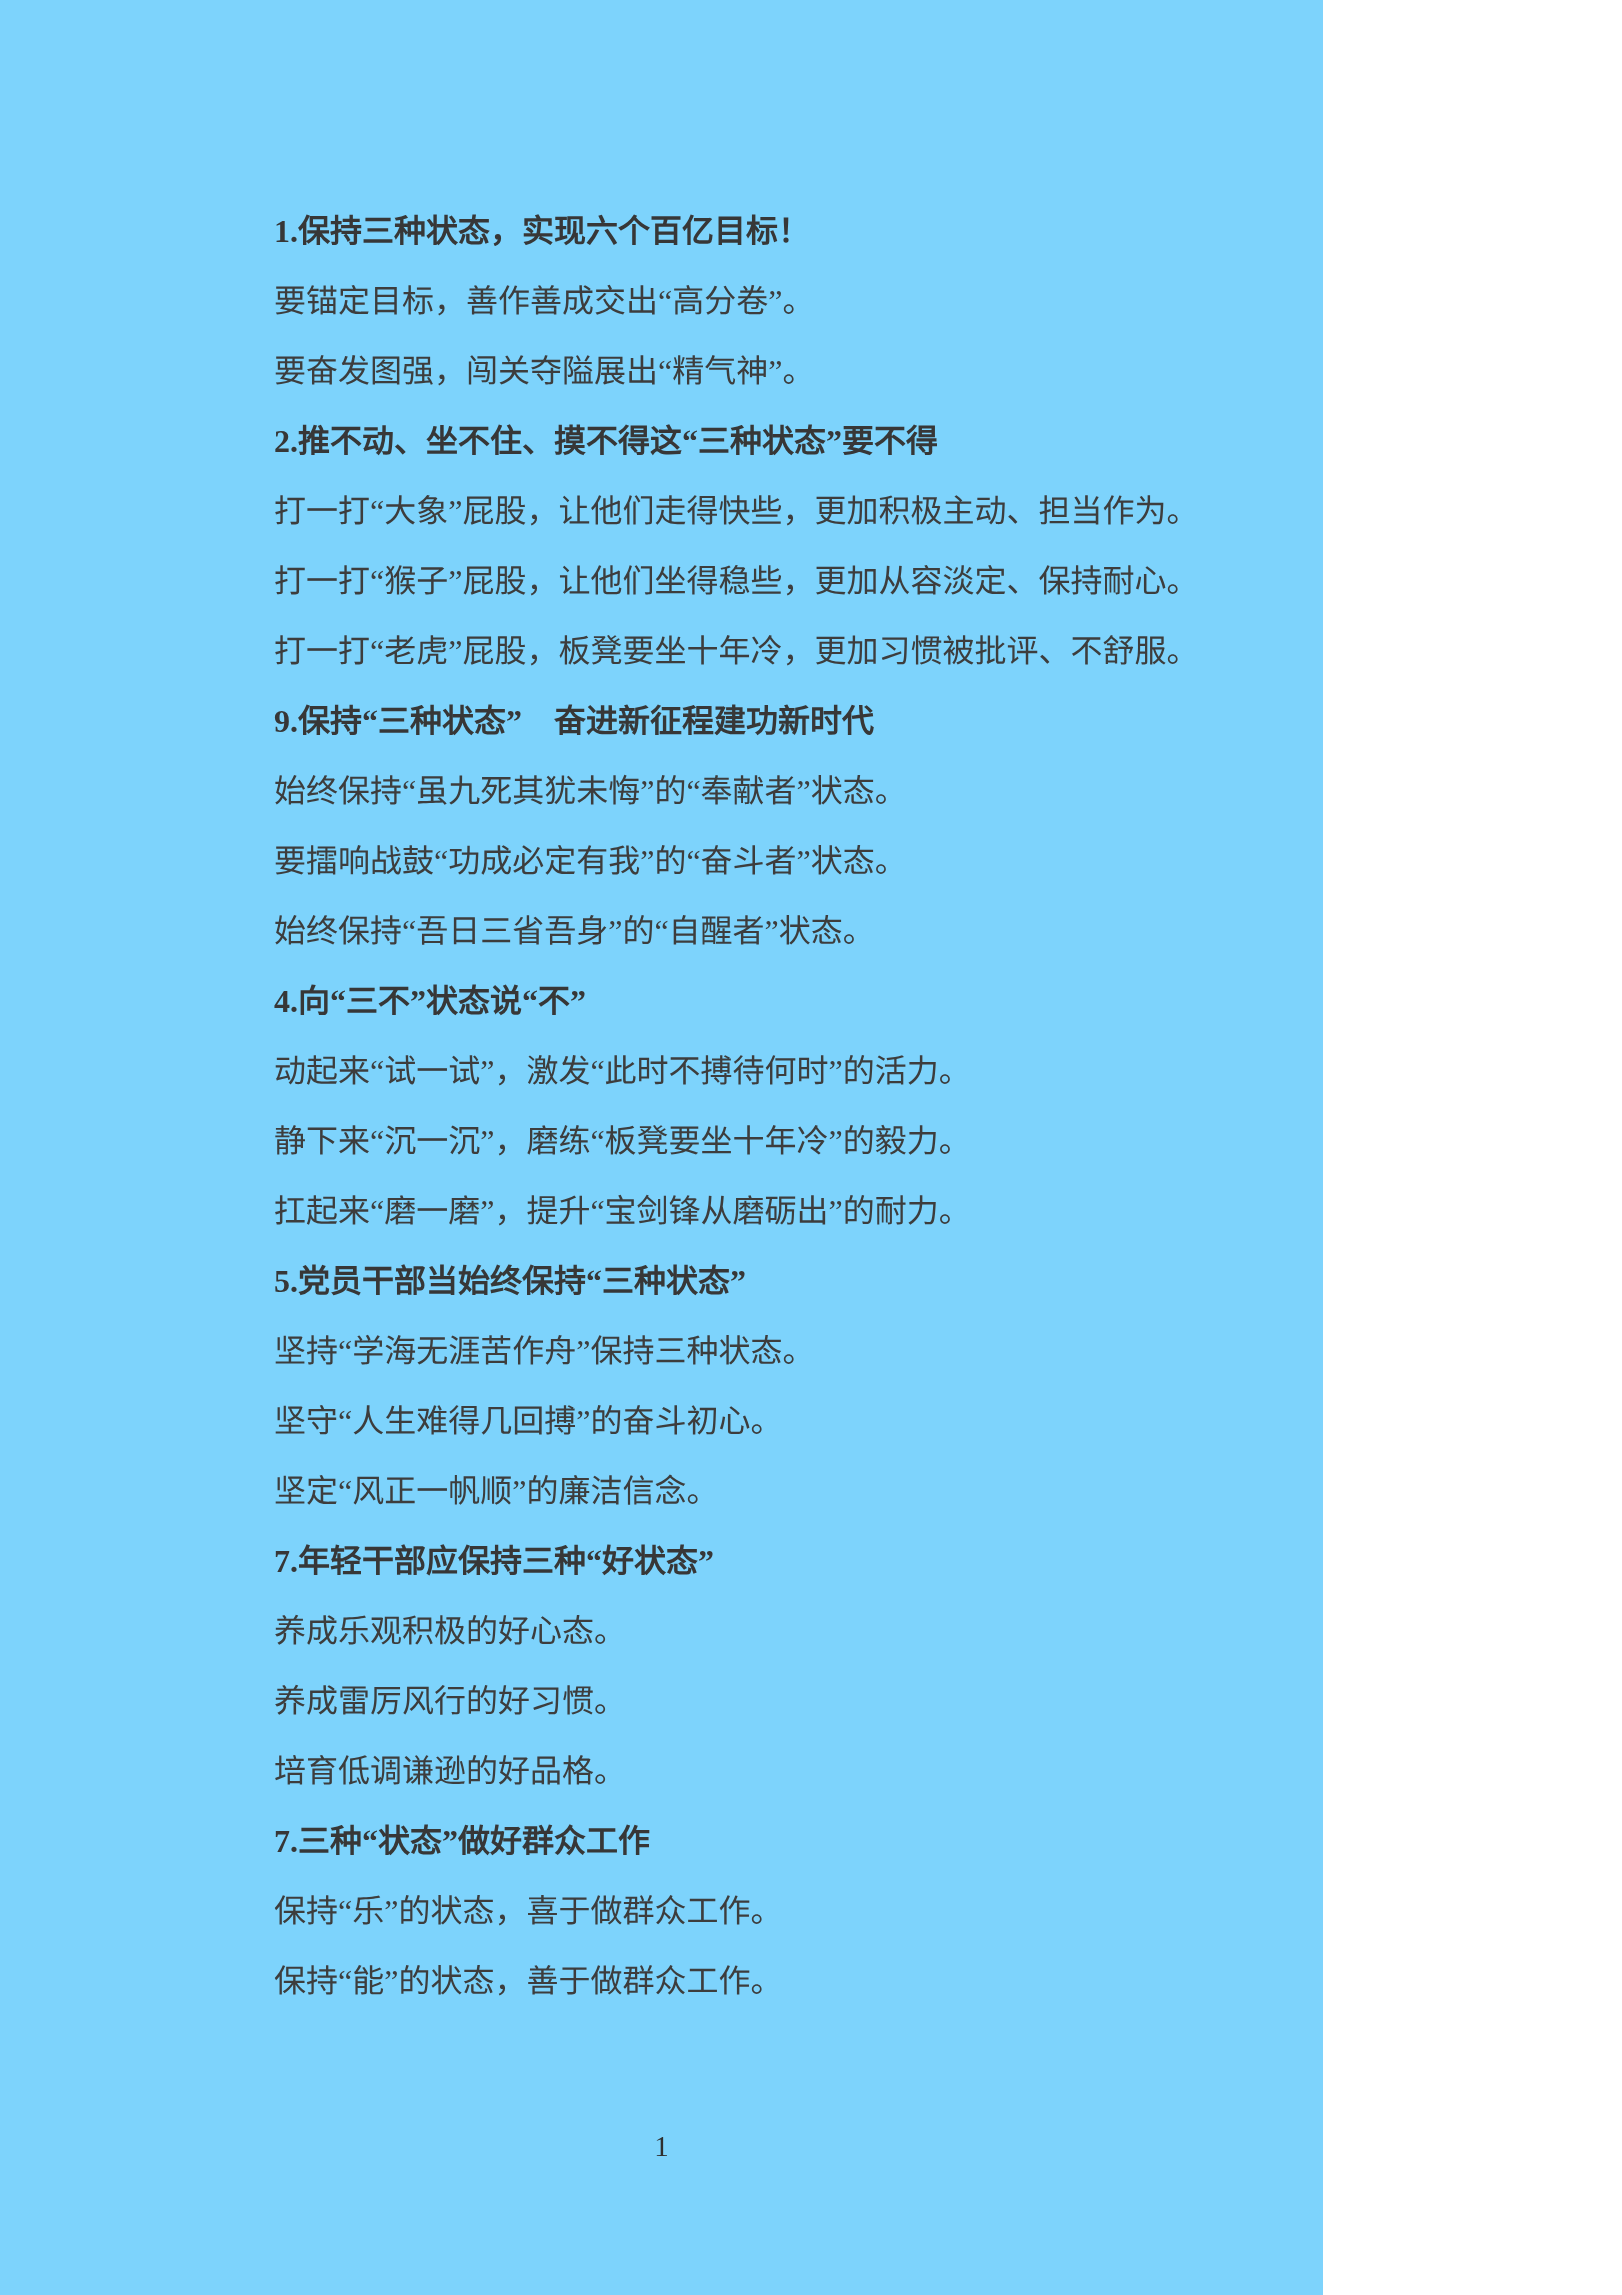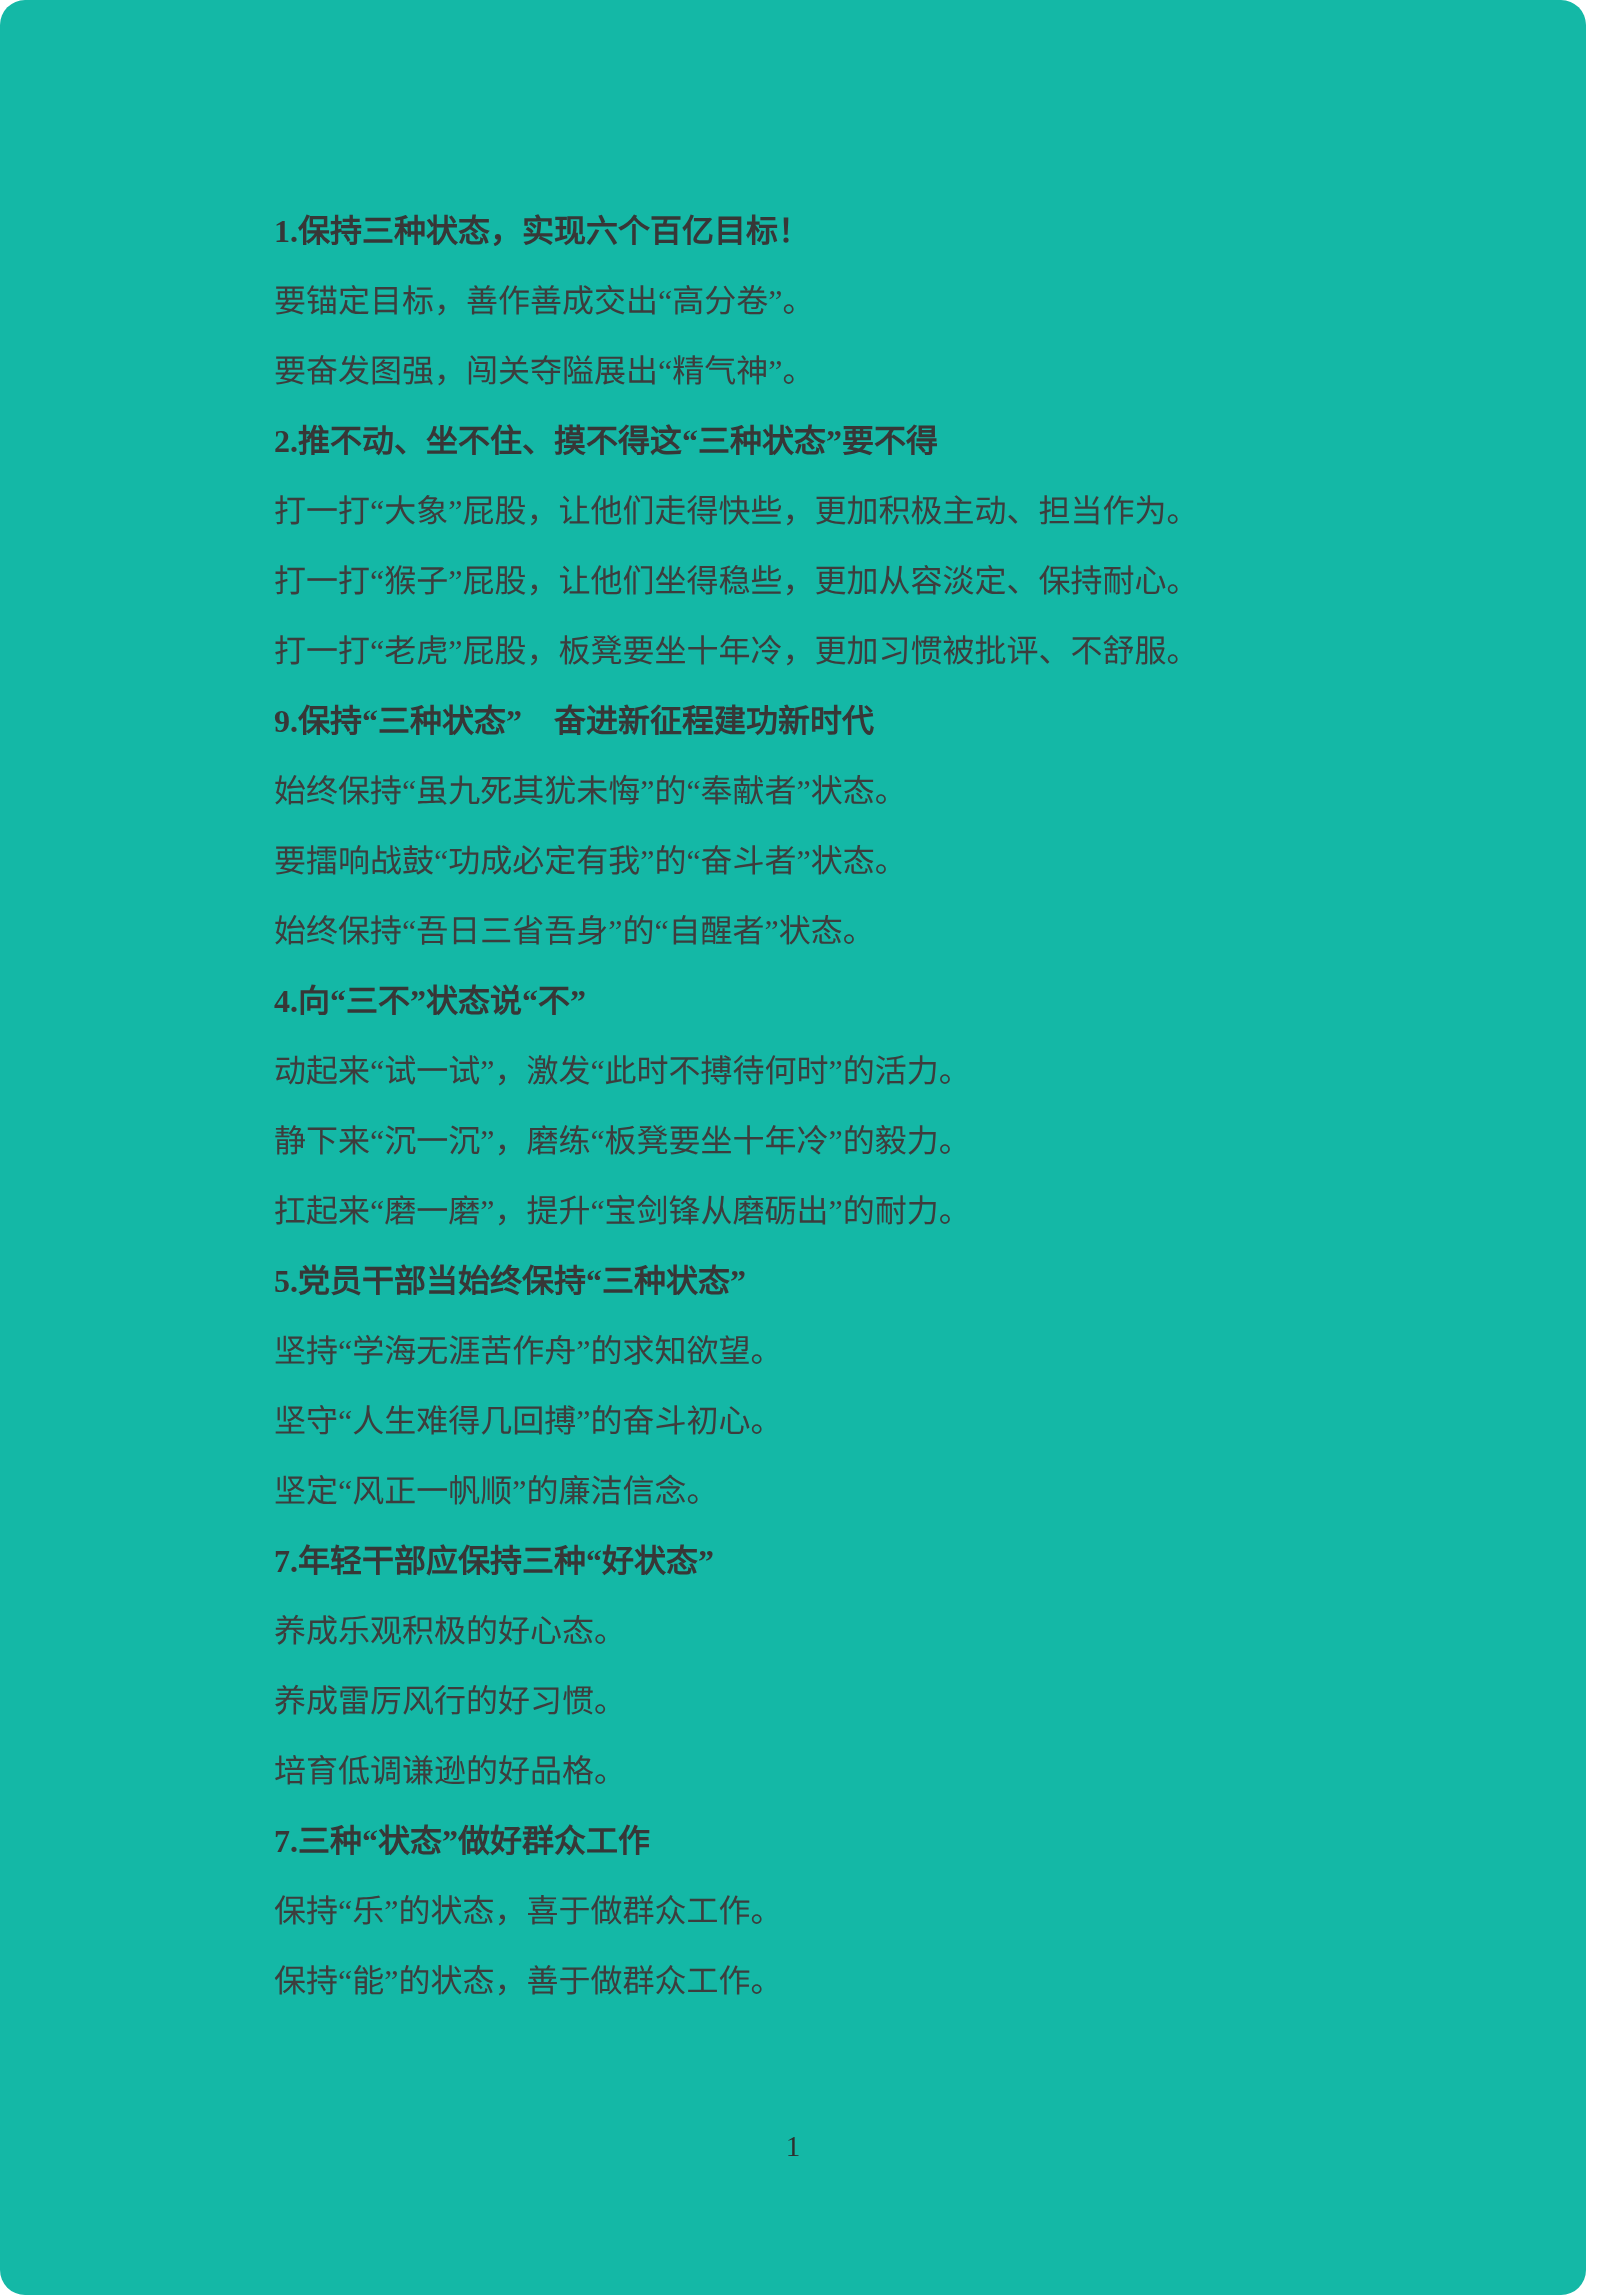--- a/index.html
+++ b/index.html
@@ -2,27 +2,26 @@
 <html lang="zh-CN" style="font-size:10.5px"><head>
 <meta charset="utf-8">
 <style>
   html, body {
     margin: 0;
     padding: 0;
     background: #ffffff;
   }
   .page {
     position: relative;
-    width: 1586px;
+    width: 1323px;
     height: 2295px;
-    background: #14b8a6;
+    background: #7dd3fc;
     overflow: hidden;
     font-family: "Liberation Serif", "DejaVu Serif", serif;
     color: #3c3c3c;
-    border-radius: 25px;
   }
   .text-block {
     position: absolute;
     left: 274px;
     top: 196px;
     width: 1132px;
   }
   .para {
     margin: 0;
     padding: 0;
@@ -66,21 +65,21 @@
     <p class="para">始终保持“虽九死其犹未悔”的“奉献者”状态。</p>
     <p class="para">要擂响战鼓“功成必定有我”的“奋斗者”状态。</p>
     <p class="para">始终保持“吾日三省吾身”的“自醒者”状态。</p>
 
     <p class="para heading">4.向“三不”状态说“不”</p>
     <p class="para">动起来“试一试”，激发“此时不搏待何时”的活力。</p>
     <p class="para">静下来“沉一沉”，磨练“板凳要坐十年冷”的毅力。</p>
     <p class="para">扛起来“磨一磨”，提升“宝剑锋从磨砺出”的耐力。</p>
 
     <p class="para heading">5.党员干部当始终保持“三种状态”</p>
-    <p class="para">坚持“学海无涯苦作舟”的求知欲望。</p>
+    <p class="para">坚持“学海无涯苦作舟”保持三种状态。</p>
     <p class="para">坚守“人生难得几回搏”的奋斗初心。</p>
     <p class="para">坚定“风正一帆顺”的廉洁信念。</p>
 
     <p class="para heading">7.年轻干部应保持三种“好状态”</p>
     <p class="para">养成乐观积极的好心态。</p>
     <p class="para">养成雷厉风行的好习惯。</p>
     <p class="para">培育低调谦逊的好品格。</p>
 
     <p class="para heading">7.三种“状态”做好群众工作</p>
     <p class="para">保持“乐”的状态，喜于做群众工作。</p>

